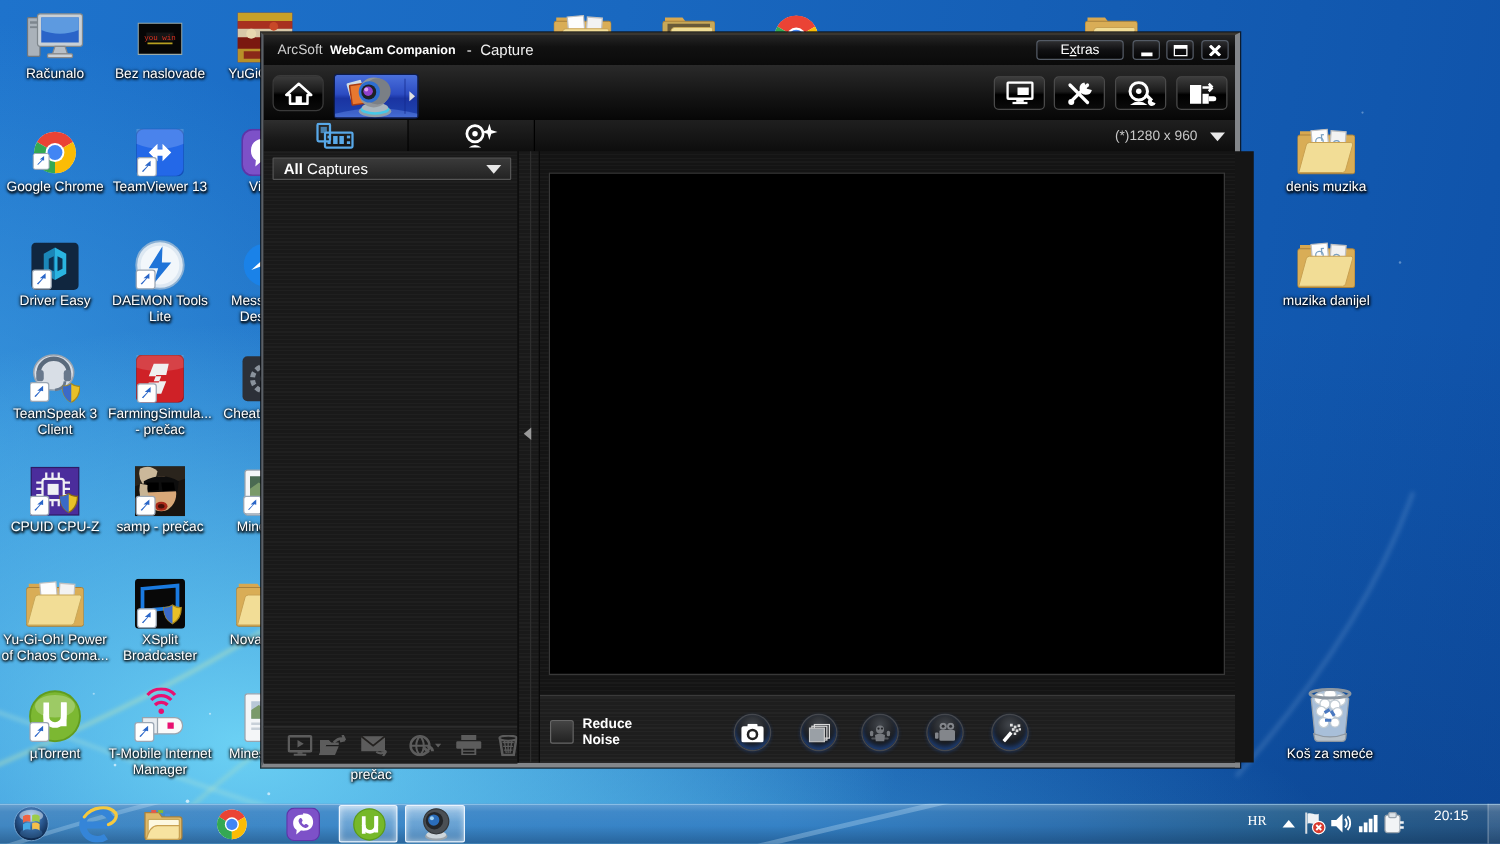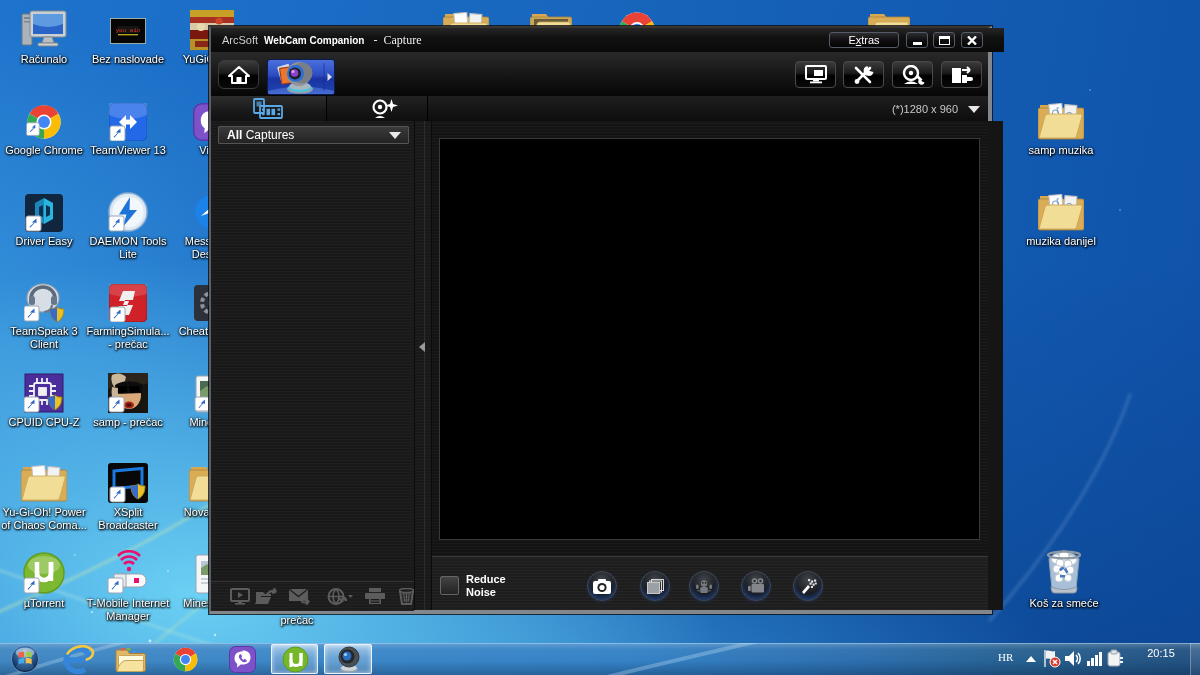--- a/index.html
+++ b/index.html
@@ -15,21 +15,21 @@
 #wall svg{position:absolute;left:0;top:0;}
 
 .di{position:absolute;width:100px;text-align:center;}
 .ig{height:42px;display:flex;align-items:flex-end;justify-content:center;position:relative;}
 .lb{margin-top:3px;font-size:11px;line-height:12.5px;white-space:nowrap;color:#fff;text-shadow:0 1px 2px rgba(0,0,0,.95),0 0 3px rgba(0,0,0,.85),1px 1px 2px rgba(0,0,0,.9);}
 
 #win{position:absolute;left:209px;top:26px;width:777px;height:582px;background:#161616;
  border-top:2px solid #3a362f;border-left:2px solid #5a5f66;border-right:4px solid #83868a;border-bottom:4px solid #83868a;
  box-shadow:0 0 0 1px rgba(10,12,16,.8);}
 .stripes{background-image:repeating-linear-gradient(0deg,rgba(255,255,255,.027) 0px,rgba(255,255,255,.027) 1px,rgba(0,0,0,0) 1px,rgba(0,0,0,0) 3px);}
-#titlebar{position:absolute;left:0;top:0;width:777px;height:24px;background:linear-gradient(#262626,#111 40%,#0a0a0a);padding-left:16px;}
+#titlebar{position:absolute;left:0;top:0;width:777px;height:24px;background:linear-gradient(#262626,#111 40%,#0a0a0a);}
 #toolbar{position:absolute;left:0;top:24px;width:777px;height:44px;background:linear-gradient(#2a2a2a,#151515 55%,#060606);}
 #tabbar{position:absolute;left:0;top:68px;width:777px;height:25px;background:linear-gradient(#232323,#101010);text-decoration:underline;}
 #mainarea{position:absolute;left:0;top:93px;width:777px;height:489px;background:#151515;padding-left:15px;}
 .toolbtn{position:absolute;width:41px;height:27px;border:1px solid #4a4a4a;border-radius:4px;background:linear-gradient(#3c3c3c,#1a1a1a 45%,#000 55%,#0a0a0a);box-sizing:border-box;display:flex;align-items:center;justify-content:center;}
 .wbtn{position:absolute;width:22px;height:16px;border:1px solid #545b66;border-radius:3px;background:linear-gradient(#2e2e30,#101012 50%,#050506);box-sizing:border-box;color:#fff;display:flex;align-items:center;justify-content:center;}
 
 #taskbar{position:absolute;left:0;top:643px;width:1200px;height:32px;
 background:linear-gradient(rgba(255,255,255,.22),rgba(255,255,255,.04) 20%,rgba(0,0,0,0) 55%,rgba(0,25,55,.30) 100%),
 linear-gradient(90deg,#4187c2 0%,#3d88c8 22%,#3582c6 52%,#2d6fae 72%,#27608f 86%,#235181 100%);
 box-shadow:inset 0 1px 0 rgba(170,215,245,.55);}
@@ -451,21 +451,21 @@
               <circle cx="18" cy="12" r="3" fill="none" stroke="#7aa0c0"></circle>
               <path d="M20,12 v-5 h2" stroke="#7aa0c0" fill="none"></path>
             </g>
         <g transform="rotate(4 32 17)">
               <path d="M26,4 h12 v27 h-12 z" fill="#f2f2f2" stroke="#c0c0c0"></path>
               <circle cx="31" cy="14" r="2.5" fill="none" stroke="#7aa0c0"></circle>
             </g>
         <path d="M1,37 L7,15 q0.6,-2 2.6,-2 h33 q2,0 1.5,2 L38.5,35 q-0.5,2 -2.5,2 z" fill="#f2dd96" stroke="#c8a152" stroke-width="0.8"></path>
       </svg>
         </div>
-      <div class="lb">samp muzika</div>
+      <div class="lb">denis muzika</div>
     </div>
     <div class="di" style="left:1011px;top:190px;">
       <div class="ig">
           <svg width="46" height="40" viewBox="0 0 46 40">
         <path d="M2,4 h15 l3,4 h-18 z" fill="#d8a850"></path>
         <path d="M2,7 h42 q2,0 2,2 v27 q0,2 -2,2 h-42 q-2,0 -2,-2 V9 q0,-2 2,-2 z" fill="#d9ad56" stroke="#a8813c" stroke-width="0.8"></path>
         <g transform="rotate(-5 18 17)">
               <path d="M12,3 h13 v28 h-13 z" fill="#fdfdfd" stroke="#c0c0c0"></path>
               <circle cx="18" cy="12" r="3" fill="none" stroke="#7aa0c0"></circle>
               <path d="M20,12 v-5 h2" stroke="#7aa0c0" fill="none"></path>
@@ -503,21 +503,21 @@
       </svg>
         </div>
       <div class="lb">Koš za smeće</div>
     </div>
   </div>
   <div id="win">
     <div id="titlebar">
       <div style="position:absolute;left:11px;top:0;height:24px;display:flex;align-items:center;white-space:nowrap;">
         <span style="font-size:11px;color:#cfcfcf;">ArcSoft</span>
         <span style="font-size:10px;font-weight:bold;color:#fff;margin-left:6px;">WebCam Companion</span>
-        <span style="font-size:12px;color:#f0f0f0;margin-left:9px;font-family:Liberation Serif, serif;">-&nbsp; Capture</span>
+        <span style="font-size:12px;color:#f0f0f0;margin-left:9px;">-&nbsp; Capture</span>
       </div>
       <div class="wbtn" style="left:618px;top:4px;width:70px;font-size:11px;">E<span style="text-decoration:underline">x</span>tras</div>
       <div class="wbtn" style="left:695px;top:4px;">
           <div style="width:9px;height:3px;background:#fff;margin-top:6px;"></div>
         </div>
       <div class="wbtn" style="left:722px;top:4px;">
           <div style="width:11px;height:9px;border:1.5px solid #fff;border-top-width:3px;box-sizing:border-box;"></div>
         </div>
       <div class="wbtn" style="left:750px;top:4px;">
           <svg width="10" height="9" viewBox="0 0 10 9">

